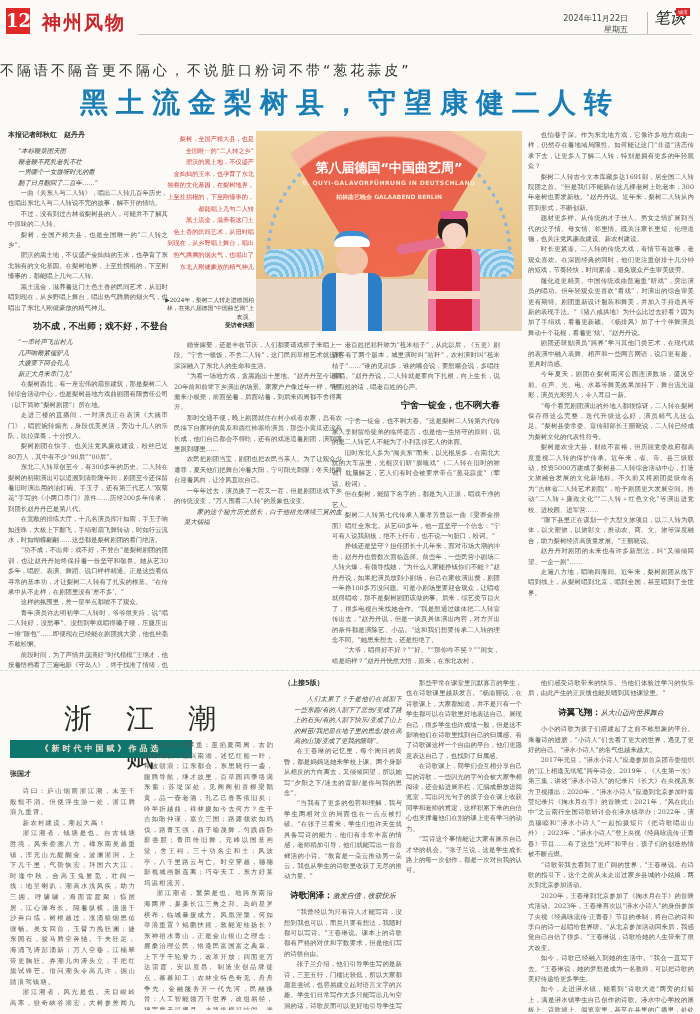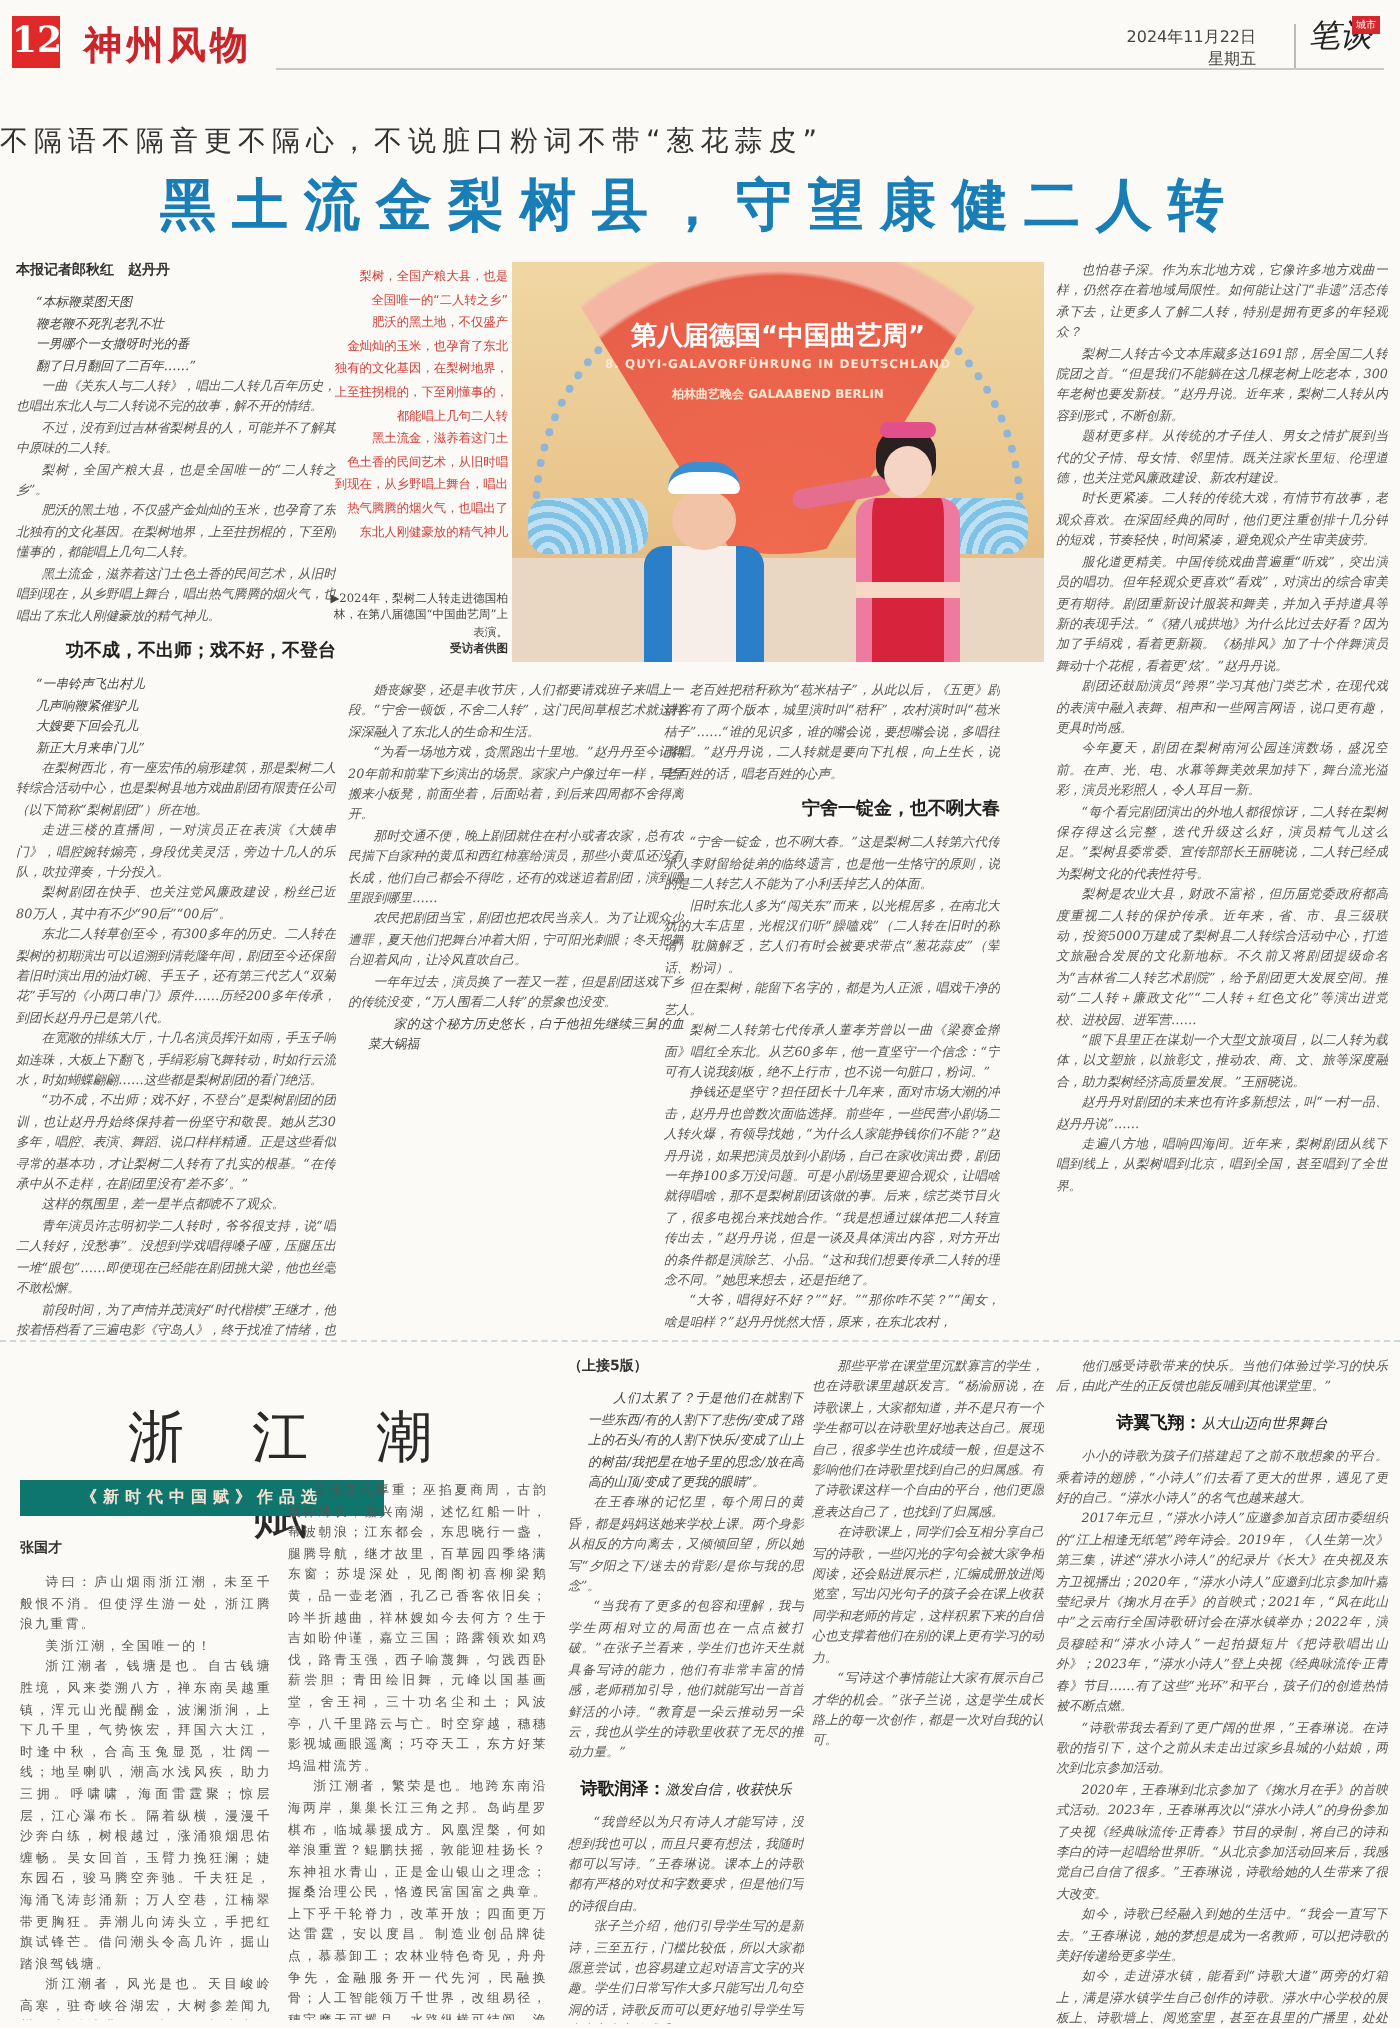--- a/index.html
+++ b/index.html
@@ -13,21 +13,21 @@
   .date { position: absolute; right: 72px; top: 13px; font-family: "DejaVu Sans", sans-serif; font-size: 8px; color: #444; text-align: right; line-height: 11px; }
   .logo-sep { position: absolute; right: 52px; top: 12px; height: 22px; border-left: 1px solid #bbb; }
   .logo { position: absolute; right: 8px; top: 6px; width: 40px; height: 28px; }
   .logo-glyph { position: absolute; left: 2px; top: 2px; font-size: 16px; color: #222; font-family: "DejaVu Serif", serif; font-style: italic; }
   .logo-badge { position: absolute; right: 2px; top: 2px; background: #d7262c; color: #fff; font-size: 5px; padding: 1px 2px; font-family: "DejaVu Sans", sans-serif; }
 
   .kicker { position: absolute; left: 0; width: 700px; top: 62px; text-align: left; font-family: "DejaVu Sans", sans-serif; font-size: 14px; color: #333; letter-spacing: 3px; }
   .headline { position: absolute; left: 0; width: 700px; top: 84px; text-align: center; font-family: "DejaVu Sans", sans-serif; font-size: 28px; font-weight: bold; color: #1a7eb6; letter-spacing: 8px; }
 
   .col { position: absolute; font-size: 6.4px; line-height: 10.4px; color: #555; text-align: justify; overflow: hidden; }
-  .col p { text-indent: 2em; margin: 0; font-style: italic; }
+  .col p { text-indent: 2em; margin: 0; }
   .byline { font-family: "DejaVu Sans", sans-serif; font-size: 7px; font-weight: bold; color: #333; margin-bottom: 6px; }
   .verse { font-style: italic; font-family: "DejaVu Serif", serif; padding-left: 10px; color: #444; }
   .subhead { text-align: right; font-family: "DejaVu Sans", sans-serif; font-size: 9px; font-weight: bold; color: #222; margin: 8px 0 6px; }
 
   .pull-quote { position: absolute; left: 162px; top: 133px; width: 92px; font-family: "DejaVu Sans", sans-serif; font-size: 6.2px; line-height: 11.6px; color: #d0413b; text-align: right; }
   .pull-quote p { margin: 0; }
   .caption { position: absolute; left: 162px; top: 296px; width: 92px; font-size: 5.8px; line-height: 8.4px; color: #444; text-align: right; font-family: "DejaVu Serif", serif; }
   .photo-credit { font-family: "DejaVu Sans", sans-serif; font-weight: bold; color: #333; }
 
   .photo { position: absolute; left: 256px; top: 131px; width: 266px; height: 200px; overflow: hidden; background: #6d28d9; }
@@ -188,33 +188,33 @@
   <p>也怕巷子深。作为东北地方戏，它像许多地方戏曲一样，仍然存在着地域局限性。如何能让这门“非遗”活态传承下去，让更多人了解二人转，特别是拥有更多的年轻观众？</p>
   <p>梨树二人转古今文本库藏多达1691部，居全国二人转院团之首。“但是我们不能躺在这几棵老树上吃老本，300年老树也要发新枝。”赵丹丹说。近年来，梨树二人转从内容到形式，不断创新。</p>
   <p>题材更多样。从传统的才子佳人、男女之情扩展到当代的父子情、母女情、邻里情。既关注家长里短、伦理道德，也关注党风廉政建设、新农村建设。</p>
   <p>时长更紧凑。二人转的传统大戏，有情节有故事，老观众喜欢。在深固经典的同时，他们更注重创排十几分钟的短戏，节奏轻快，时间紧凑，避免观众产生审美疲劳。</p>
   <p>服化道更精美。中国传统戏曲普遍重“听戏”，突出演员的唱功。但年轻观众更喜欢“看戏”，对演出的综合审美更有期待。剧团重新设计服装和舞美，并加入手持道具等新的表现手法。“《猪八戒拱地》为什么比过去好看？因为加了手绢戏，看着更新颖。《杨排风》加了十个伴舞演员舞动十个花棍，看着更‘炫’。”赵丹丹说。</p>
   <p>剧团还鼓励演员“跨界”学习其他门类艺术，在现代戏的表演中融入表舞、相声和一些网言网语，说口更有趣，更具时尚感。</p>
   <p>今年夏天，剧团在梨树南河公园连演数场，盛况空前。在声、光、电、水幕等舞美效果加持下，舞台流光溢彩，演员光彩照人，令人耳目一新。</p>
   <p>“每个看完剧团演出的外地人都很惊讶，二人转在梨树保存得这么完整，迭代升级这么好，演员精气儿这么足。”梨树县委常委、宣传部部长王丽晓说，二人转已经成为梨树文化的代表性符号。</p>
   <p>梨树是农业大县，财政不富裕，但历届党委政府都高度重视二人转的保护传承。近年来，省、市、县三级联动，投资5000万建成了梨树县二人转综合活动中心，打造文旅融合发展的文化新地标。不久前又将剧团提级命名为“吉林省二人转艺术剧院”，给予剧团更大发展空间。推动“二人转＋廉政文化”“二人转＋红色文化”等演出进党校、进校园、进军营……</p>
   <p>“眼下县里正在谋划一个大型文旅项目，以二人转为载体，以文塑旅，以旅彰文，推动农、商、文、旅等深度融合，助力梨树经济高质量发展。”王丽晓说。</p>
-  <p>赵丹丹对剧团的未来也有许多新想法，叫“一村一品、赵丹丹说”……</p>
+  <p>赵丹丹对剧团的未来也有许多新想法，叫“又倾倾回望、一企一剧”……</p>
   <p>走遍八方地，唱响四海间。近年来，梨树剧团从线下唱到线上，从梨树唱到北京，唱到全国，甚至唱到了全世界。</p>
 </div>
 
 <div class="section-divider"></div>
 
 <div class="story2-title">浙江潮赋</div>
 <div class="series-banner">《新时代中国赋》作品选</div>
 <div class="story2-author">张国才</div>
 
 <div class="fu-col" style="left:10px; top:786px; width:126px; height:224px;">
   <p>诗曰：庐山烟雨浙江潮，未至千般恨不消。但使浮生游一处，浙江腾浪九重霄。</p>
-  <p>美浙江潮，全国唯一的！</p>
+  <p>新农村建设，潮起大禹！</p>
   <p>浙江潮者，钱塘是也。自古钱塘胜境，风来娄溯八方，禅东南吴越重镇，浑元山光醍醐金，波澜浙涧，上下几千里，气势恢宏，拜国六大江，时逢中秋，合高玉兔显觅，壮阔一线；地呈喇叭，潮高水浅风疾，助力三拥。呼啸啸，海面雷霆聚；惊层层，江心瀑布长。隔着纵横，漫漫千沙奔白练，树根越过，涨涌狼烟思佑缠畅。吴女回首，玉臂力挽狂澜；婕东园石，骏马腾空奔驰。千夫狂足，海涌飞涛彭涌新；万人空巷，江楠翠带更胸狂。弄潮儿向涛头立，手把红旗试锋芒。借问潮头令高几许，掘山踏浪驾钱塘。</p>
   <p>浙江潮者，风光是也。天目峻岭高寒，驻奇峡谷湖宏，大树参差闻九州，九溪清曲洞四步，西湖波光潋滟，漫秋流长；孤山茶园叠翠，雷峰夕照，何处游邗紫电青霜；信步田水秀山，纵情仙都画廊，心赤壁雅奇丹绘图，九曲溪落气以回肠；画画神龙谷，神龙潜身无限影；始祖神仙居，神仙破壁有佛光。十里竹海，风姿婷约；千尺茗瀑，异彩飞扬。蔑昆衢州古镇，一脚踏三省；晓忘嵊泗列岛，双钊镇关宽。古往今来，引无数游侠涤迷政卿；千骑翼华，使多少墨客广袖留香。</p>
 
 </div>
 
 <div class="fu-col" style="left:144px; top:740px; width:130px; height:270px;">
   <p>良渚文化厚重；巫掐夏商周，古韵破律绵长；嘉兴南湖，述忆红船一叶，帮波朝浪；江东都会，东思晓行一盏，腿腾导航，继才故里，百草园四季络满东窗；苏堤深处，见阁阁初喜柳梁鹅黄，品一壶老酒，孔乙己香客依旧矣；吟半折越曲，祥林嫂如今去何方？生于吉如盼仲谨，嘉立三国；路露领欢如鸡伐，路青玉强，西子喻蔑舞，匀践西卧薪尝胆；青田绘旧舞，元峰以国基画堂，舍王祠，三十功名尘和土；风波亭，八千里路云与亡。时空穿越，穗穗影视城画眼遥离；巧夺天工，东方好莱坞温柑流芳。</p>
   <p>浙江潮者，繁荣是也。地跨东南沿海两岸，巢巢长江三角之邦。岛屿星罗棋布，临城暴援成方。风凰涅槃，何如举浪重置？鲲鹏扶摇，敦能迎桂扬长？东神祖水青山，正是金山银山之理念；握桑治理公民，恪遵民富国富之典章。上下乎干轮脊力，改革开放；四面更万达雷霆，安以度昌。制造业创品牌徒点，慕慕卸工；农林业特色奇见，舟舟争先，金融服务开一代先河，民融换骨；人工智能领万千世界，改组易径，穗宇摩天可攫月，水路纵横可结阅。渔舟唱晚，响寅达河之滨；稻谷播曳，素满江南之仓。谁家不丰衣足食，孰人不笑脸飞扬。善今是鱼米之常乡，晨宾为锦绣之康庄！</p>
 
 </div>

